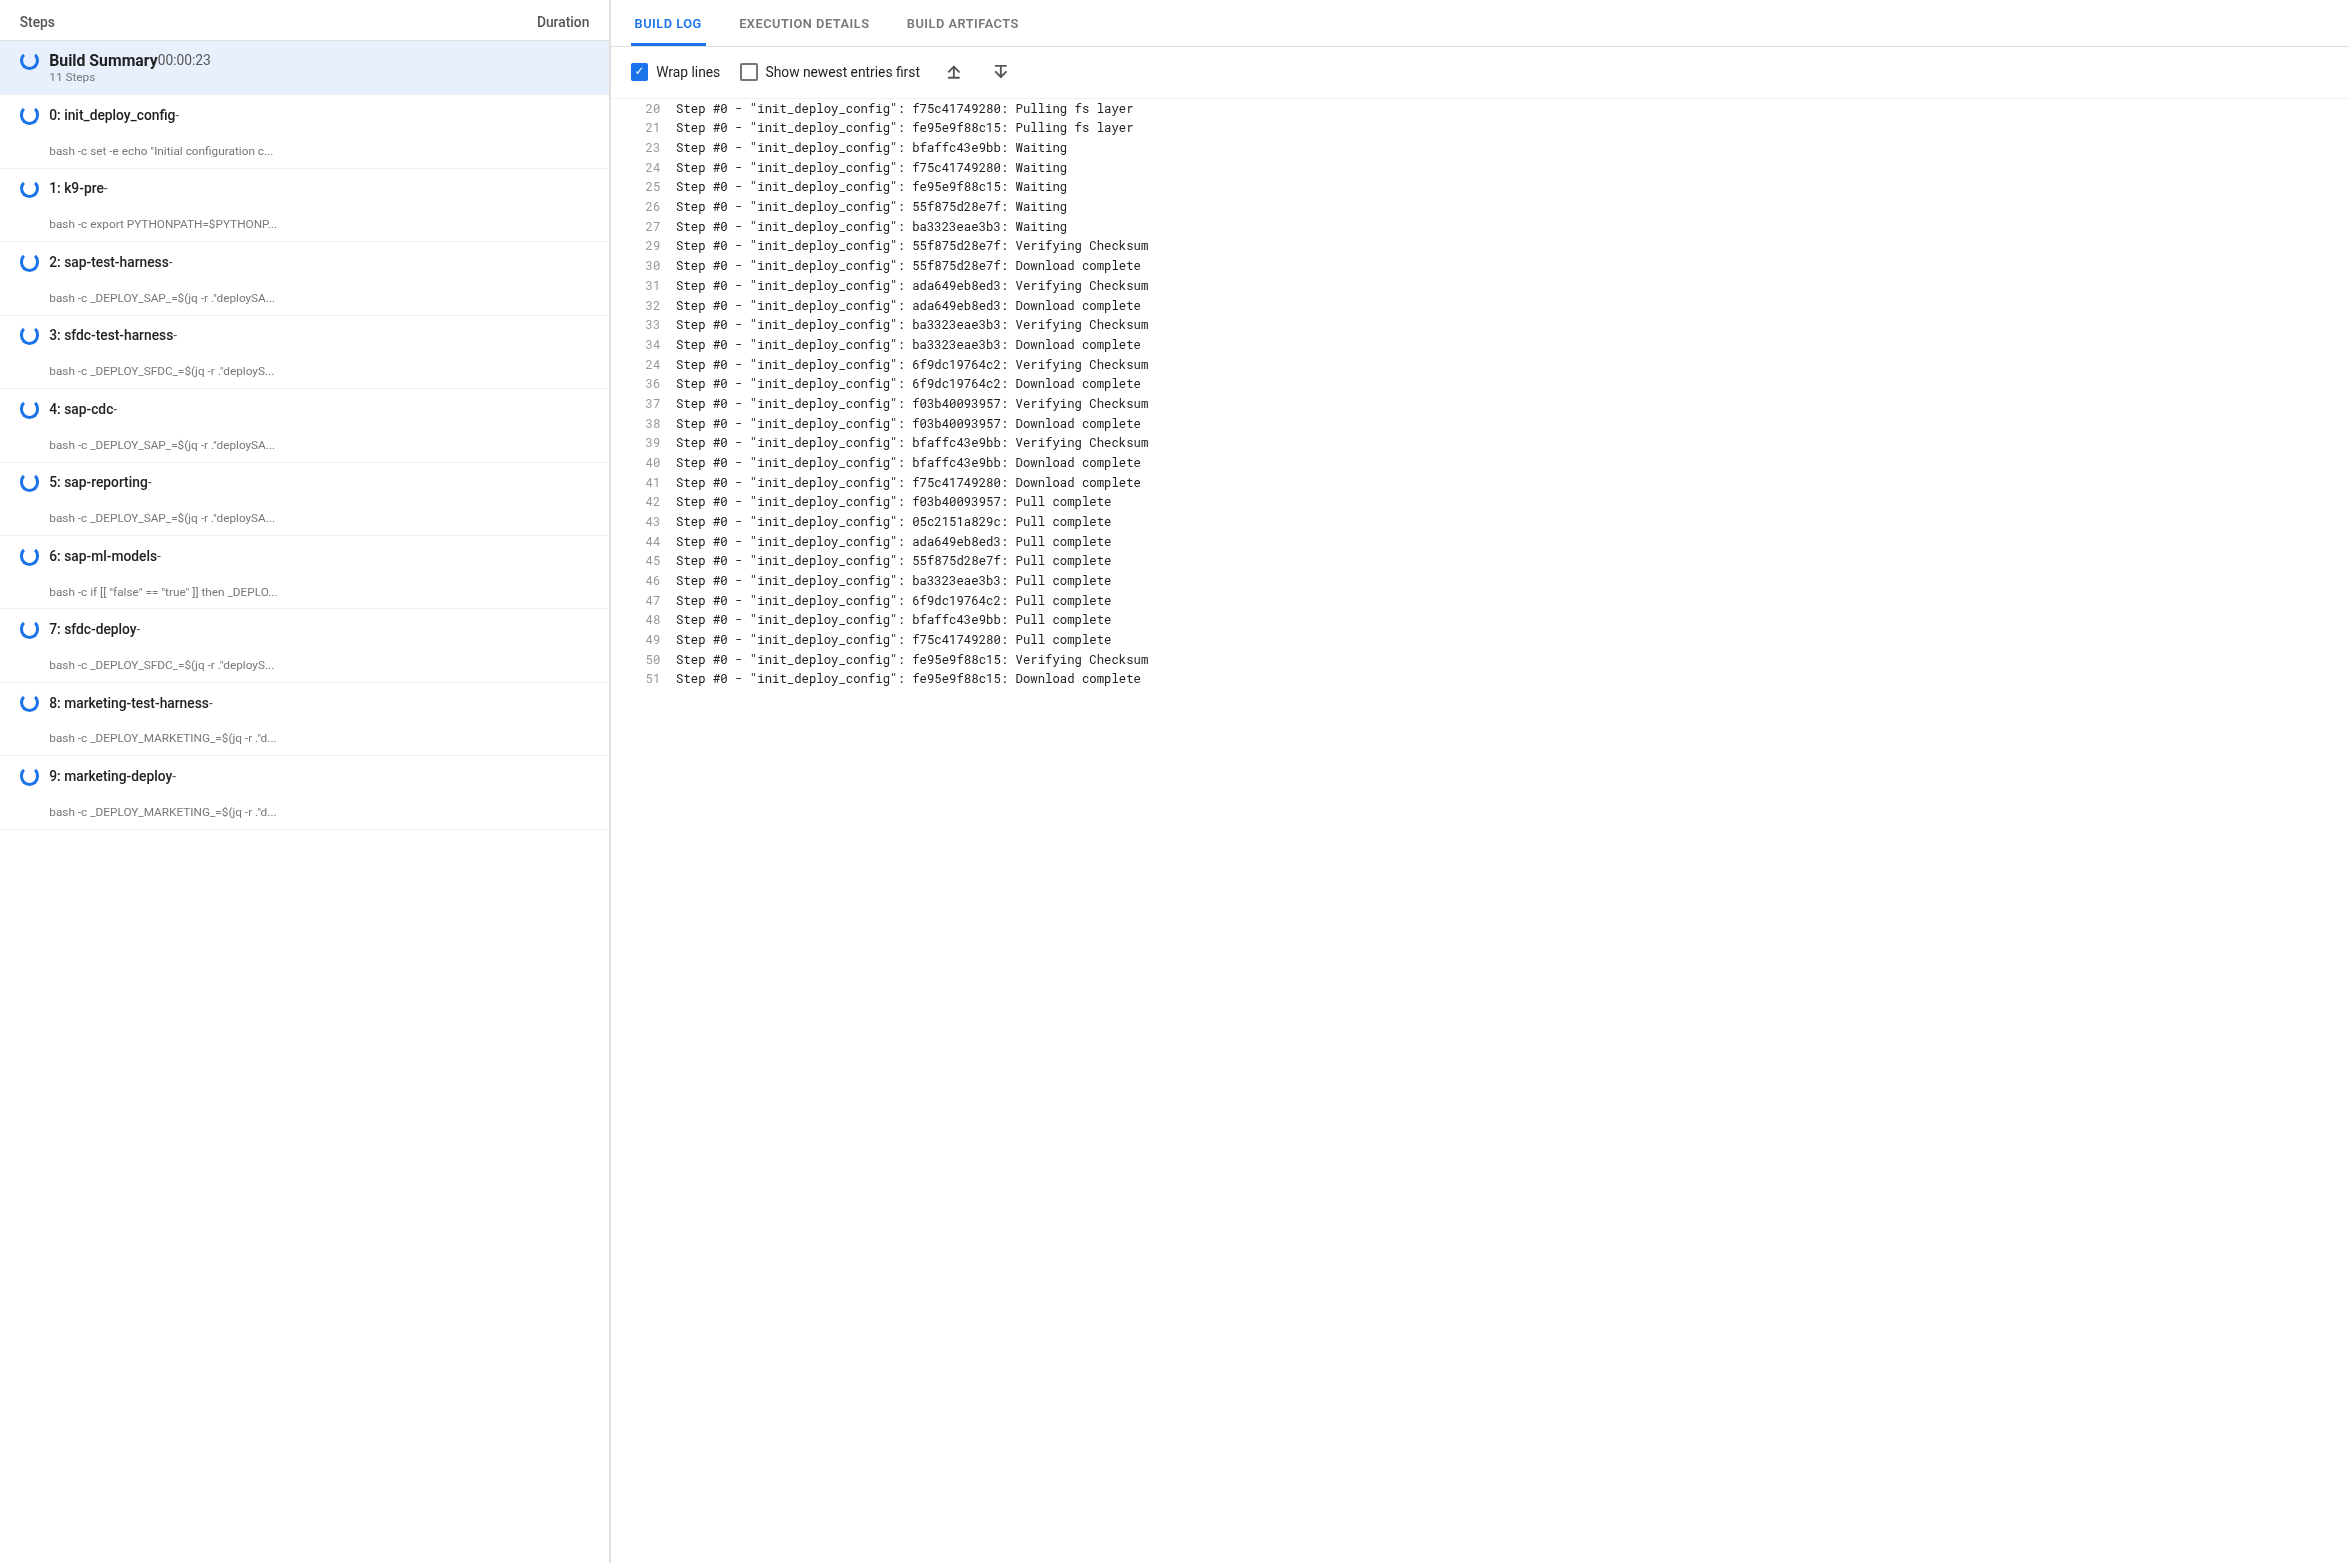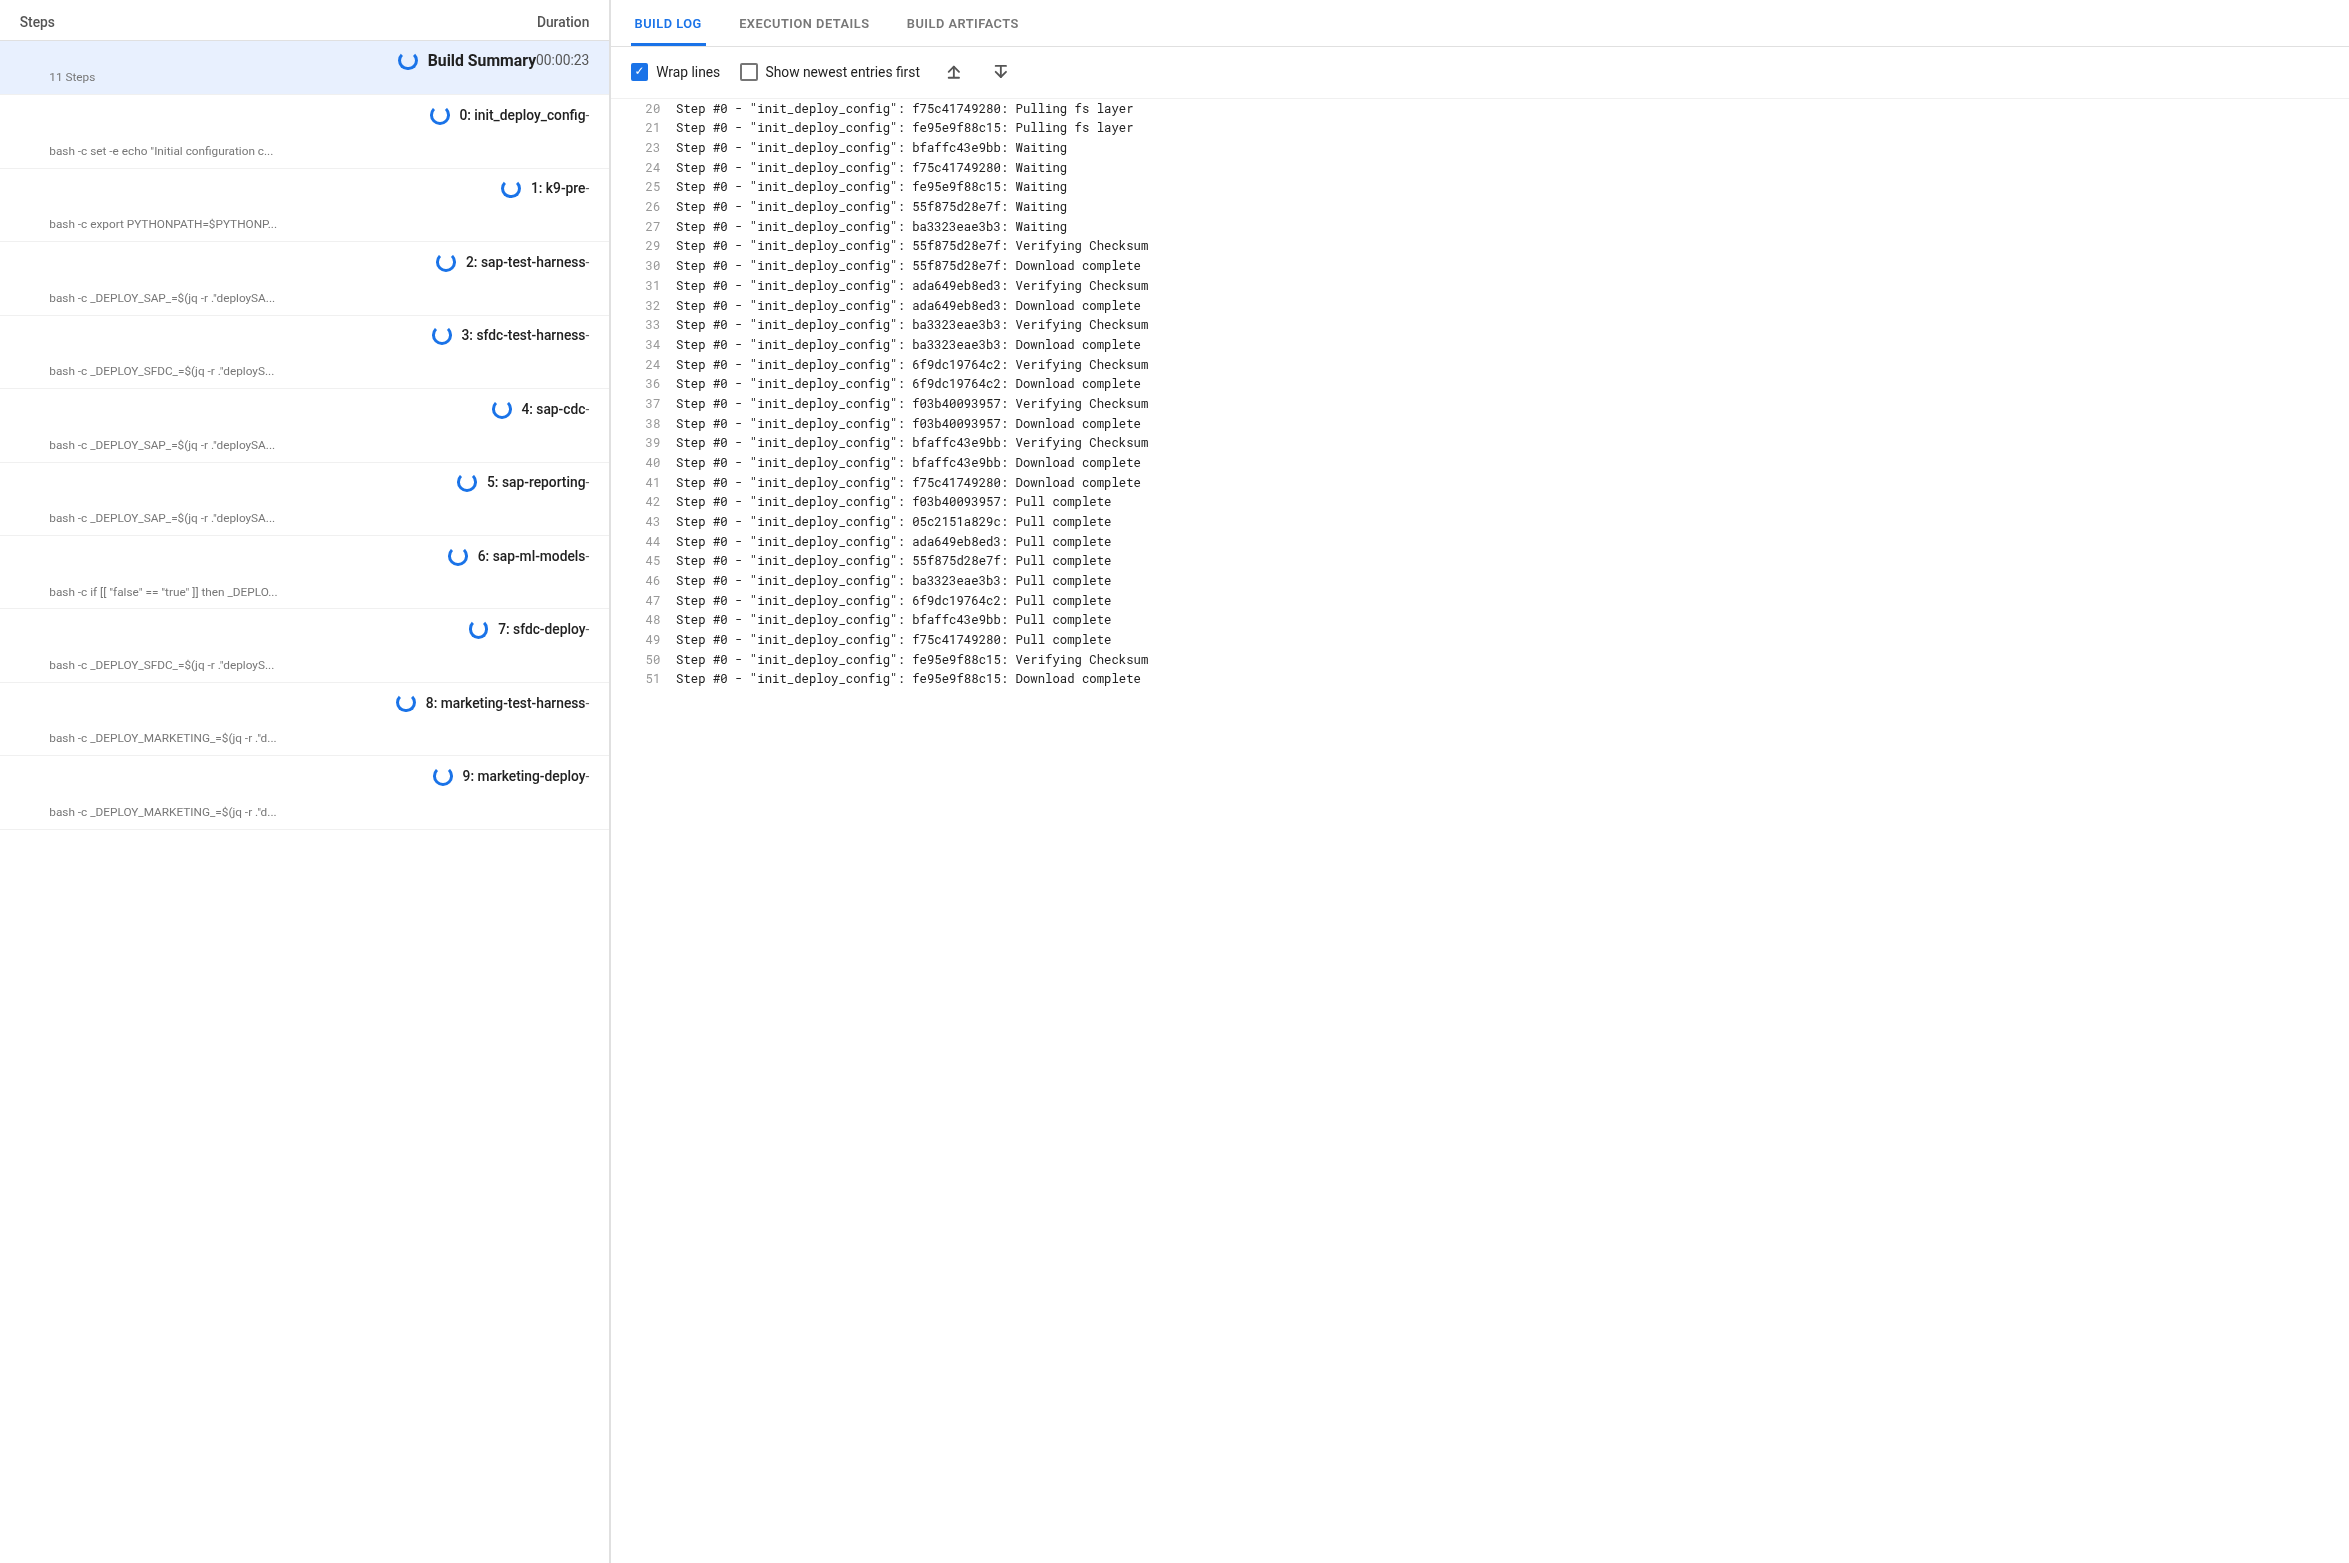--- a/index.html
+++ b/index.html
@@ -52,21 +52,21 @@
       padding: 9.9px 19.7px;
       border-bottom: 1px solid #f0f0f0;
       cursor: pointer;
     }
     .step-item.active {
       background: #e8f0fe;
     }
     .step-row {
       display: flex;
       align-items: center;
-      justify-content: flex-end;
+      justify-content: flex-start;
     }
     .step-name-row {
       display: flex;
       align-items: center;
       gap: 9.9px;
     }
     .spinner-icon {
       width: 19.7px;
       height: 19.7px;
       border: 3px solid #1a73e8;

